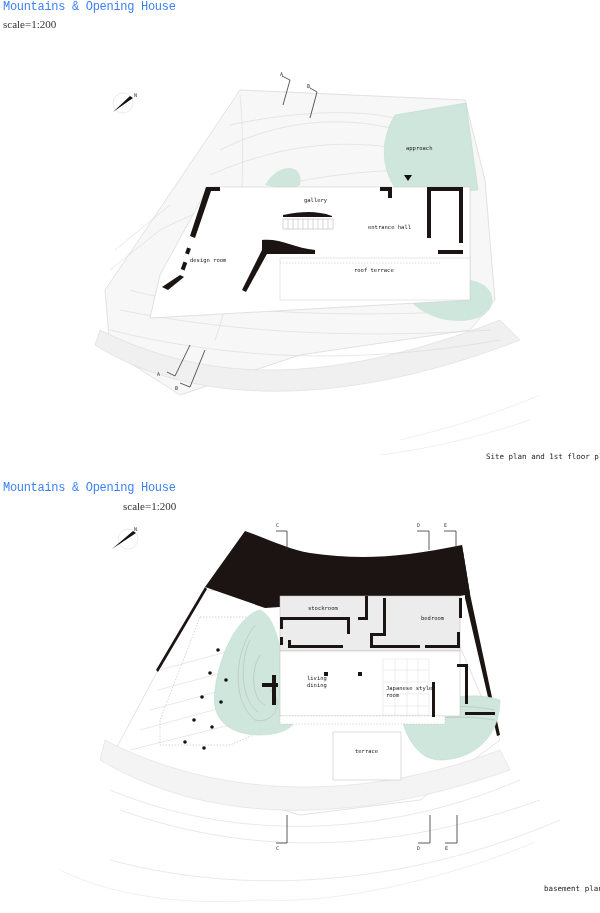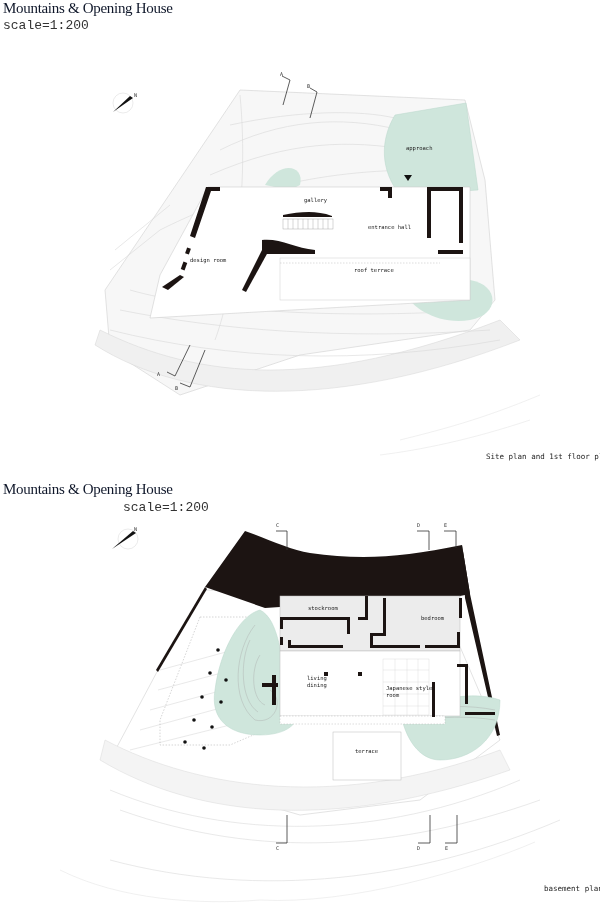--- a/index.html
+++ b/index.html
@@ -1,18 +1,18 @@
 <!DOCTYPE html>
 <html><head>
 <meta charset="utf-8">
 <style>
   html, body { margin:0; padding:0; background:#ffffff; }
   body { width:600px; height:913px; position:relative; overflow:hidden; font-family:"DejaVu Sans Mono", monospace; color:#1a1a1a; }
-  .title { position:absolute; font-family:Liberation Serif, serif; font-size:15px; letter-spacing:-0.3px; color:#0f172a; white-space:nowrap; }
-  .scale { position:absolute; font-family:Liberation Mono, monospace; font-size:13px; color:#333; white-space:nowrap; }
+  .title { position:absolute; font-family:Liberation Mono, monospace; font-size:12px; letter-spacing:-0.3px; color:#3b82f6; white-space:nowrap; }
+  .scale { position:absolute; font-family:Liberation Serif, serif; font-size:11px; color:#333; white-space:nowrap; }
   .caption { position:absolute; font-family:"DejaVu Sans Mono", monospace; font-size:7.5px; color:#222; white-space:nowrap; }
   svg.plan { position:absolute; left:0; }
   .lbl { font-family:"DejaVu Sans Mono", monospace; font-size:5.5px; fill:#222; }
   .sec { font-family:"DejaVu Sans Mono", monospace; font-size:5px; fill:#333; }
 </style>
 </head>
 <body>
 
 <div class="title" style="left:3px;top:0px;">Mountains &amp; Opening House</div>
 <div class="scale" style="left:3px;top:18px;">scale=1:200</div>

